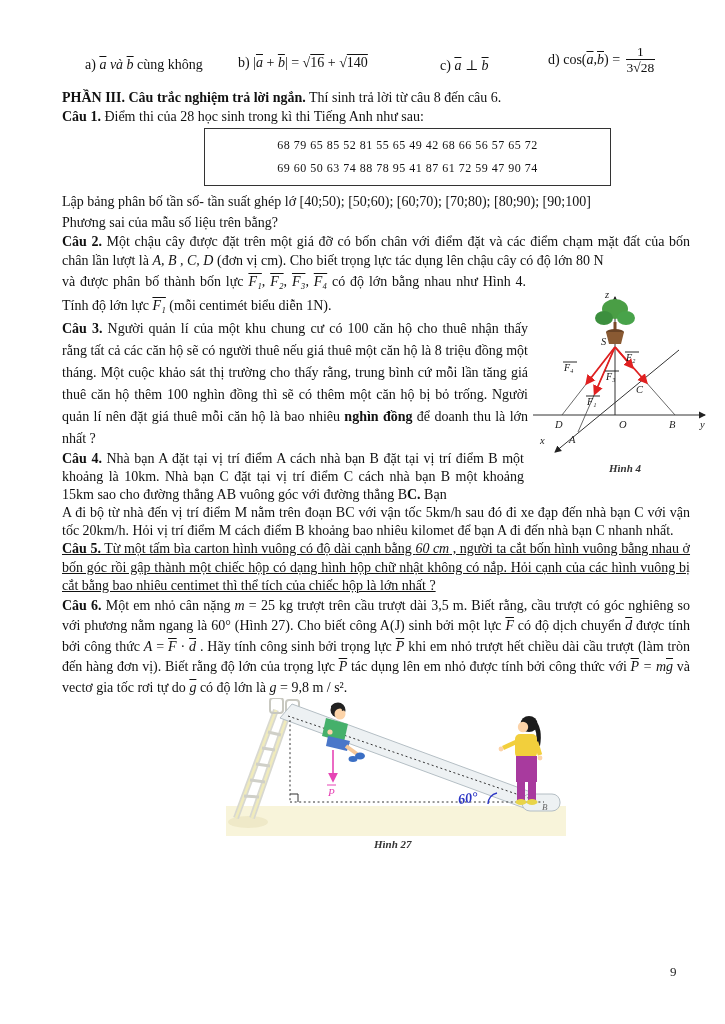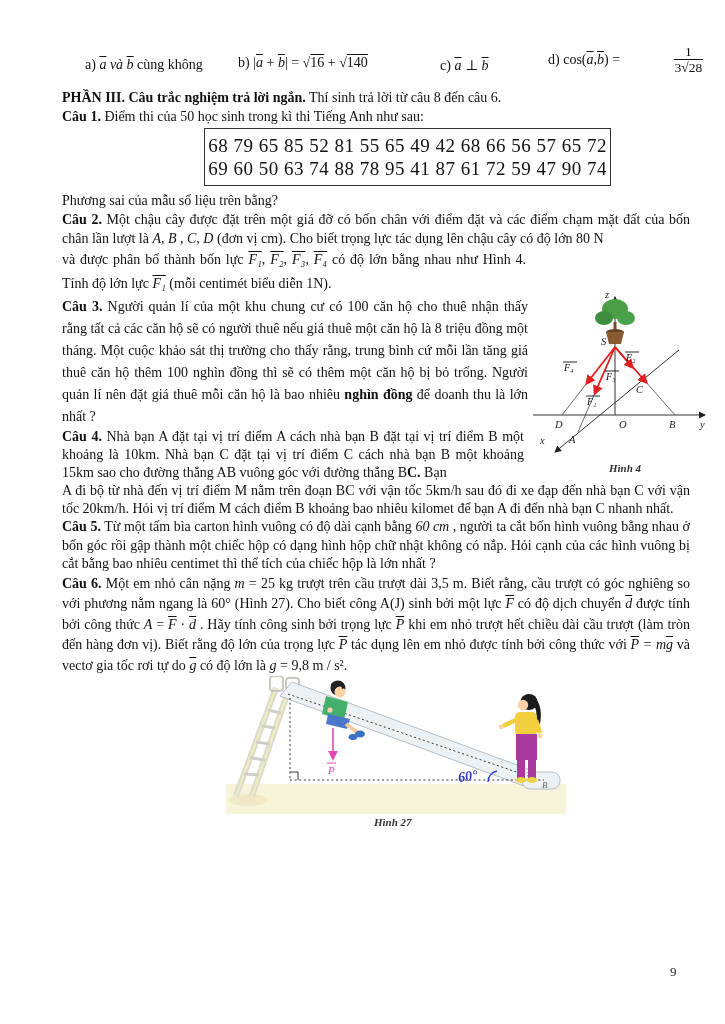--- a/index.html
+++ b/index.html
@@ -3,39 +3,39 @@
 <meta charset="utf-8">
 <style>
   html,body{margin:0;padding:0;background:#fff;}
   .page{position:relative;width:725px;height:1024px;background:#fff;overflow:hidden;
         font-family:"Liberation Serif","DejaVu Serif",serif;color:#111;font-size:14px;}
   .sb{font-weight:700;}
   .si{font-style:italic;}
   .so{text-decoration:overline;}
   .opts{position:absolute;top:0;left:0;width:100%;height:90px;}
   .opt{position:absolute;white-space:nowrap;}
-  .optd{display:flex;align-items:center;gap:48px;}
+  .optd{display:flex;align-items:center;}
   .frac{display:inline-flex;flex-direction:column;align-items:center;line-height:1.12;
         margin-left:6px;font-size:13.5px;}
   .frac .fnum{padding:0 11px;border-bottom:1px solid #111;}
   .flow{position:absolute;left:62px;top:88px;width:628px;}
   .flow p{margin:0;}
   .jt{text-align:justify;}
   .p3{line-height:19px;margin:0 0 7px;}
   .q1i{line-height:19px;margin:0 0 2px;}
   .tablebox{border:1px solid #333;width:405px;margin:2px 0 5px 142px;text-align:center;
-            padding:5px 0;line-height:23px;letter-spacing:.5px;font-size:19px;}
+            padding:5px 0;line-height:23px;letter-spacing:.5px;font-size:12px;}
   .freq{line-height:22px;margin:0;}
   .varline{line-height:19px;margin:0 0 4px 68px;}
   .q2a{line-height:19px;margin:0 0 3px;}
   .q2b{line-height:24px;width:464px;margin:0 0 4px;}
   .q3{line-height:22px;width:466px;margin:0 0 2px;}
   .q4a{line-height:18px;width:462px;margin:0;}
   .q4b{line-height:18px;margin:0 0 4px;}
-  .q5{line-height:18.5px;margin:0 0 4px;}
+  .q5{line-height:18.5px;margin:0 0 4px;text-decoration:underline;}
   .q6{line-height:20.5px;margin:0 0 5px;}
   .fig4{position:absolute;left:527px;top:282px;}
   .fig27{display:block;margin-left:164px;}
   .pnum{position:absolute;left:670px;top:964px;font-size:13px;color:#222;}
   svg text{font-family:"Liberation Serif","DejaVu Serif",serif;}
   .axl{stroke:#333;stroke-width:1;fill:none;}
   .leg{stroke:#444;stroke-width:.8;fill:none;}
   .it{font-style:italic;font-size:10.5px;fill:#222;}
   .fl{font-style:italic;font-size:10px;fill:#111;}
   .cap{font-style:italic;font-weight:700;font-size:11px;fill:#333;}
@@ -55,27 +55,28 @@
       <span class="frac">
         <span class="fnum">1</span>
         <span class="fden"><span>3√</span><span class="so">28</span></span>
       </span>
     </span>
   </div>
 
   <div class="flow">
     <p class="p3"><span class="sb">PHẦN III. Câu trắc nghiệm trả lời ngắn.</span><span> Thí sinh trả lời từ câu 8 đến câu 6.</span></p>
 
-    <p class="q1i"><span class="sb">Câu 1.</span><span> Điểm thi của 50 học sinh trong kì thi Tiếng Anh  như sau:</span></p>
+    <p class="q1i"><span class="sb">Câu 1.</span><span> Điểm thi của 28 học sinh trong kì thi Tiếng Anh  như sau:</span></p>
 
     <div class="tablebox">
       <div>68 79 65 85 52 81 55 65 49 42 68 66 56 57 65 72</div>
       <div>69 60 50 63 74 88 78 95 41 87 61 72 59 47 90 74</div>
     </div>
 
+    <p class="freq">Lập bảng phân bố tần số- tần suất ghép lớ [40;50); [50;60);  [60;70); [70;80); [80;90); [90;100]</p>
     <p class="varline">Phương sai của mẫu số liệu trên bằng?</p>
 
     <p class="q2a jt"><span class="sb">Câu 2.</span><span> Một chậu cây được đặt trên một giá đỡ có bốn chân với điểm đặt  và các điểm chạm mặt đất của bốn chân lần lượt là </span><span class="si">A, B , C, D</span><span> (đơn vị cm). Cho biết trọng lực tác dụng lên chậu cây có độ lớn  80  N</span></p>
     <p class="q2b jt"><span>và được phân bố thành bốn lực </span><span class="si so">F₁</span><span>, </span><span class="si so">F₂</span><span>, </span><span class="si so">F₃</span><span>, </span><span class="si so">F₄</span><span> có độ lớn bằng nhau như  Hình 4. Tính độ lớn lực </span><span class="si so">F₁</span><span> (mỗi centimét biểu diễn 1N).</span></p>
 
     <p class="q3 jt"><span class="sb">Câu 3.</span><span> Người quản lí của một khu chung cư có 100 căn hộ cho thuê nhận thấy rằng tất cả các căn hộ sẽ có người thuê nếu giá thuê một căn hộ là 8 triệu đồng một tháng. Một cuộc khảo sát thị trường cho thấy rằng, trung bình cứ mỗi lần tăng giá thuê căn hộ thêm 100 nghìn đồng thì sẽ có thêm một căn hộ bị bỏ trống. Người quản lí nên đặt giá thuê mỗi căn hộ là bao nhiêu </span><span class="sb">nghìn đồng</span><span> để doanh thu là lớn nhất ?</span></p>
 
     <p class="q4a jt"><span class="sb">Câu 4.</span><span> Nhà bạn A đặt tại vị trí điểm A cách nhà bạn B đặt tại vị trí điểm B một khoảng là 10km. Nhà bạn C đặt tại vị trí điểm C cách nhà bạn B một khoảng 15km sao cho đường thẳng AB vuông góc với đường thẳng B</span><span class="sb">C.</span><span> Bạn</span></p>
     <p class="q4b jt"><span>A đi bộ từ nhà đến vị trí điểm M nằm trên đoạn BC với vận tốc 5km/h sau đó đi xe đạp đến nhà bạn C với vận tốc 20km/h. Hỏi vị trí điểm M cách điểm B khoảng bao nhiêu kilomet để bạn A đi đến nhà bạn C nhanh nhất.</span></p>
 

